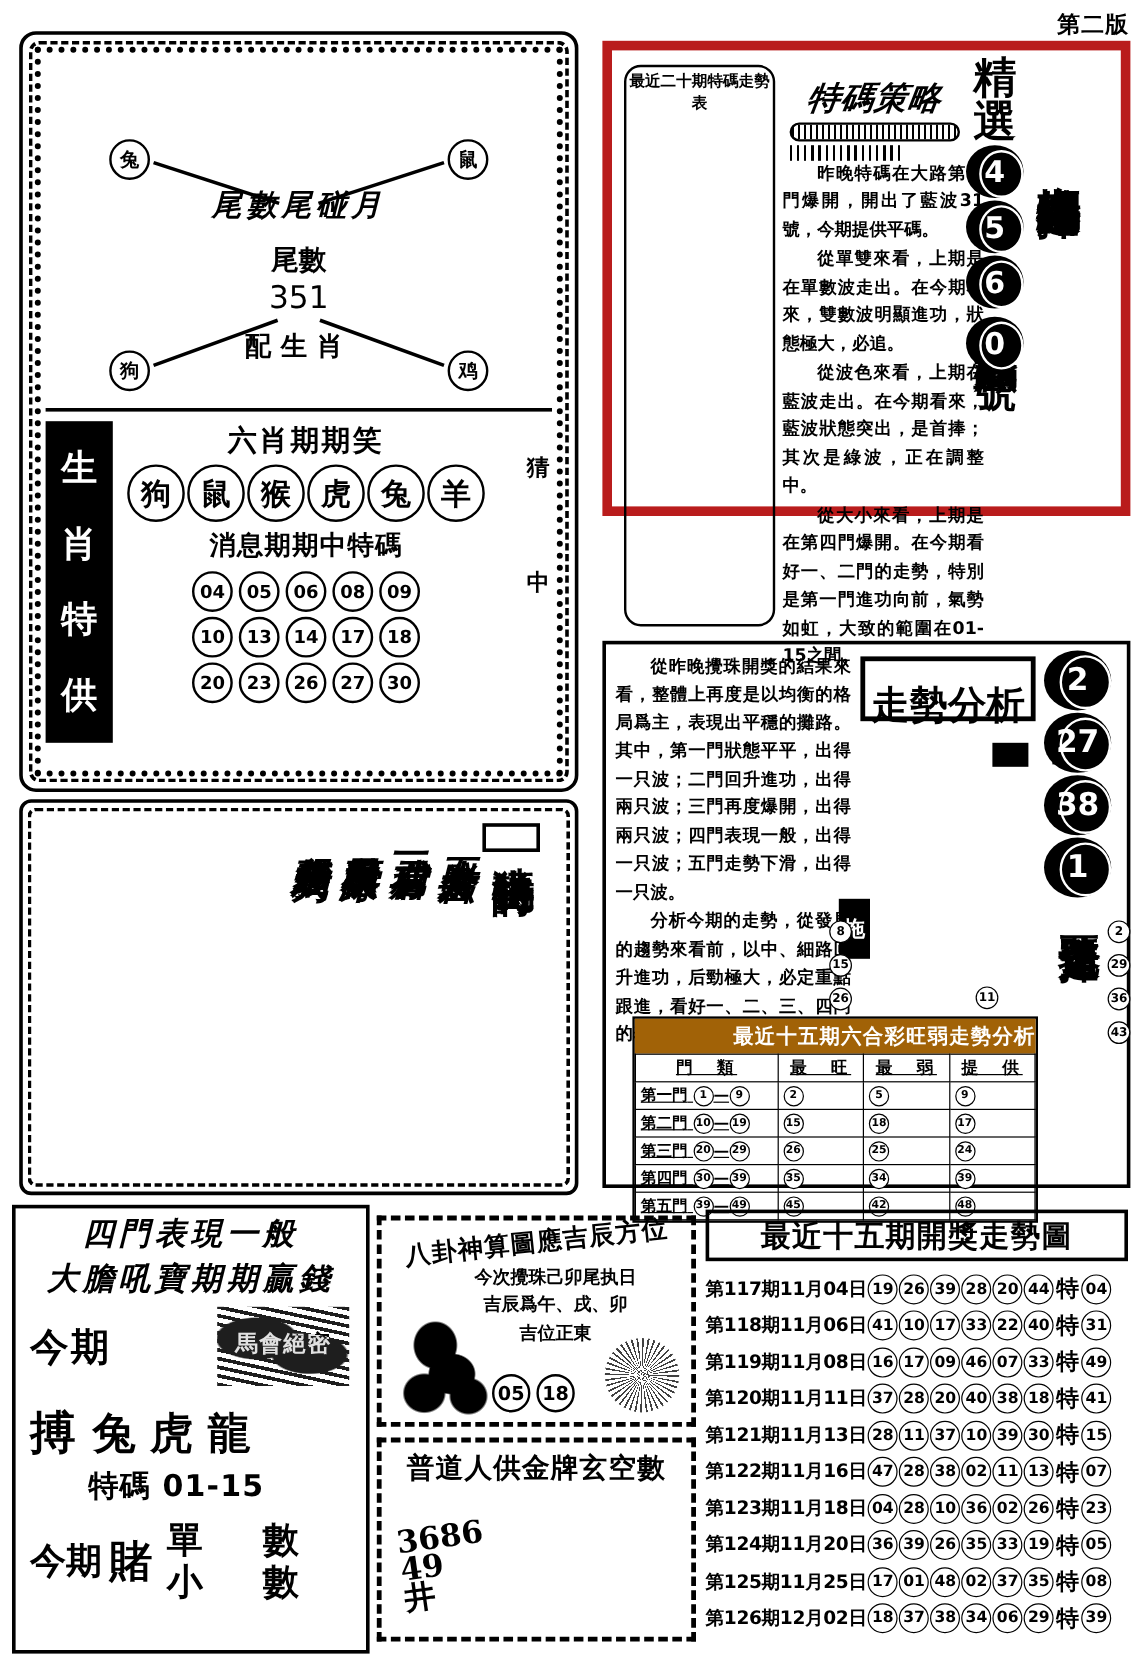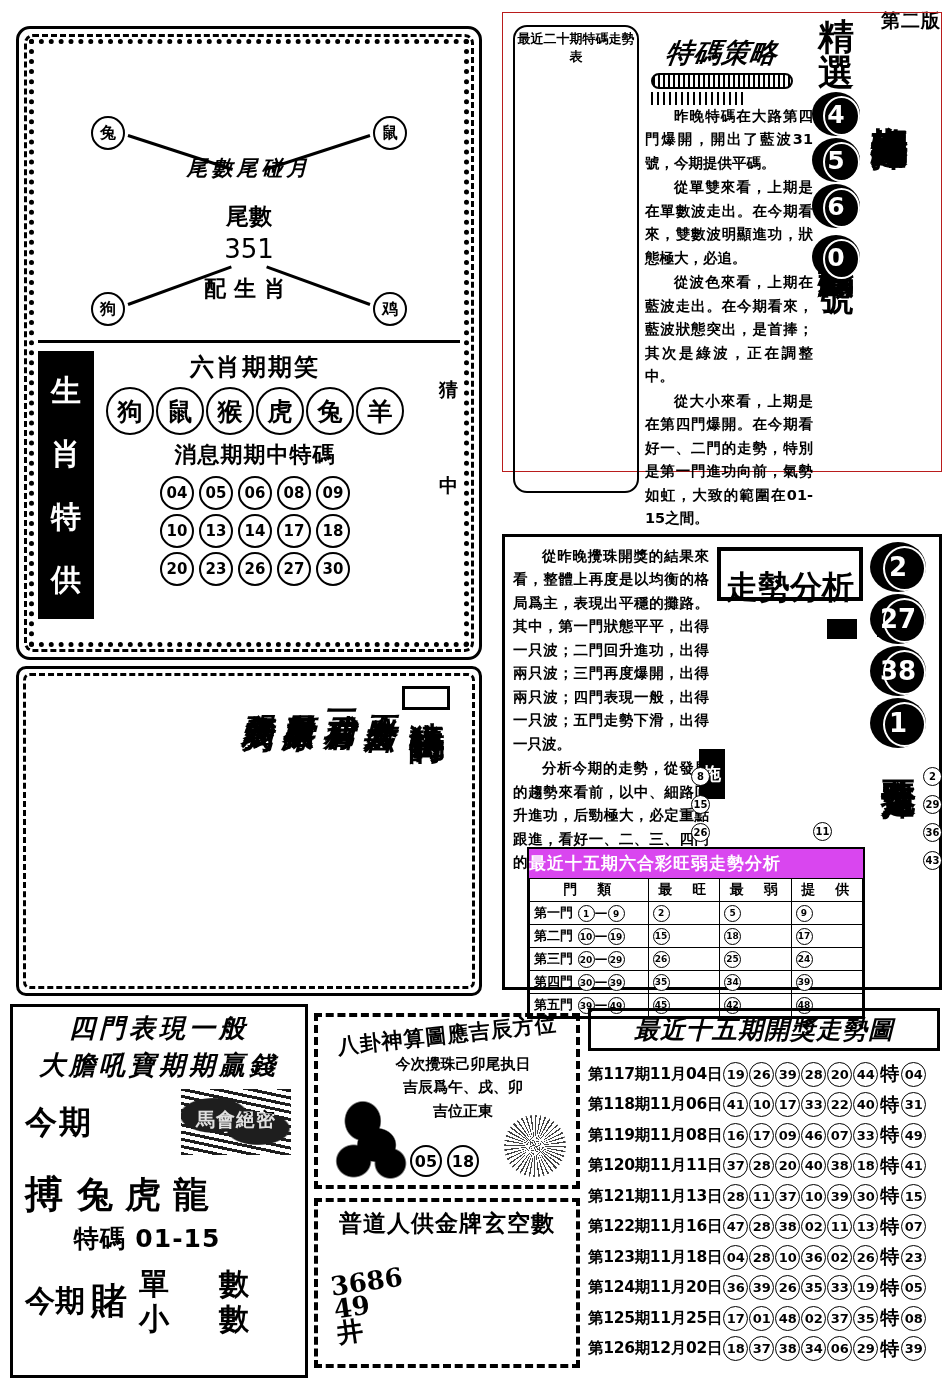--- a/index.html
+++ b/index.html
@@ -60,21 +60,21 @@
   .z-tu  { left: 55px;  top: 70px; }
   .z-shu { right: 55px; top: 70px; }
   .z-gou { left: 55px;  bottom: 10px; }
   .z-ji  { right: 55px; bottom: 10px; }
   .z-line {
     position: absolute; height: 3px; background: #000;
     transform-origin: left center;
   }
   .z-head {
     position: absolute; left: 0; right: 0; top: 108px;
-    text-align: center; font-size: 21px; font-weight: bold;
+    text-align: center; font-size: 25px; font-weight: bold;
     font-style: italic; letter-spacing: 4px;
   }
   .z-mid1 {
     position: absolute; left: 0; right: 0; top: 155px;
     text-align: center; font-size: 23px; font-weight: bold;
   }
   .z-mid2 {
     position: absolute; left: 0; right: 0; top: 188px;
     text-align: center; font-size: 26px;
   }
@@ -251,22 +251,22 @@
     line-height: .9; font-family: "DejaVu Serif", serif;
   }
   .pd-lines {
     margin-top: 14px; padding-left: 82px;
     font-size: 16px; font-weight: bold; line-height: 1.75;
     font-family: "DejaVu Serif", "Liberation Serif", serif;
   }
 
   
   .rt-panel {
-    position: absolute; left: 502px; top: 12px; width: 440px; height: 460px;
-    border: 1px solid #b91c1c;
+    position: absolute; left: 502px; top: 34px; width: 440px; height: 396px;
+    border: 8px solid #b91c1c;
   }
   .rt-left-box {
     position: absolute; left: 10px; top: 12px; width: 126px; height: 468px;
     border: 2px solid #000; border-radius: 14px;
   }
   .rt-left-box .lbl {
     font-size: 13px; font-weight: bold; text-align: center;
     padding: 3px 0; letter-spacing: 0px;
   }
   .rt-logo {
@@ -365,24 +365,24 @@
   .ncol-2 { left: 122px; top: 55px; }
   .ncol-3 { left: 232px; top: 0px; }
 
   
   .rm-table {
     position: absolute; left: 22px; top: 310px; width: 338px;
     border: 2px solid #000; border-collapse: collapse;
     font-size: 13px; font-weight: bold;
   }
   .rm-table .hdr {
-    background: #d946ef; color: #fff; text-align: left;
+    background: #a16207; color: #fff; text-align: right;
     font-size: 17px; padding: 3px 0; letter-spacing: 1px;
   }
-  .rm-table table { width: 100%; border-collapse: collapse; }
+  .rm-table table { width: 100%; border-collapse: collapse; text-decoration: underline; }
   .rm-table td, .rm-table th {
     border: 1px solid #000; padding: 2px 4px; text-align: left;
     height: 21px;
   }
   .rm-table th { text-align: center; font-size: 14px; letter-spacing: 3px; }
   .rm-table .circle-num {
     width: 17px; height: 17px; font-size: 9px; border-width: 1.5px;
     vertical-align: middle;
   }
   .rm-table .rng { white-space: nowrap; }
@@ -406,21 +406,21 @@
   .rm-ball span { position: relative; z-index: 2; }
   .rm-col-r .vtext { font-size: 35px; font-weight: bold; line-height: 1.0; margin-top: 2px; }
 
   
   .rb-panel {
     position: absolute; left: 588px; top: 1008px; width: 352px; height: 372px;
   }
   .rb-title {
     border: 3px solid #000; text-align: center;
     font-size: 25px; font-weight: bold; letter-spacing: 1px;
-    padding: 2px 0; font-style: italic;
+    padding: 2px 0; 
   }
   .rb-rows { margin-top: 10px; }
   .rb-row {
     display: flex; align-items: center; gap: 1px;
     margin-bottom: 4.5px; font-size: 16px; font-weight: bold;
     white-space: nowrap;
   }
   .rb-row .lbl { font-size: 15.5px; letter-spacing: -0.3px; }
   .rb-row .circle-num {
     width: 25px; height: 25px; font-size: 13px; border-width: 1.7px;

